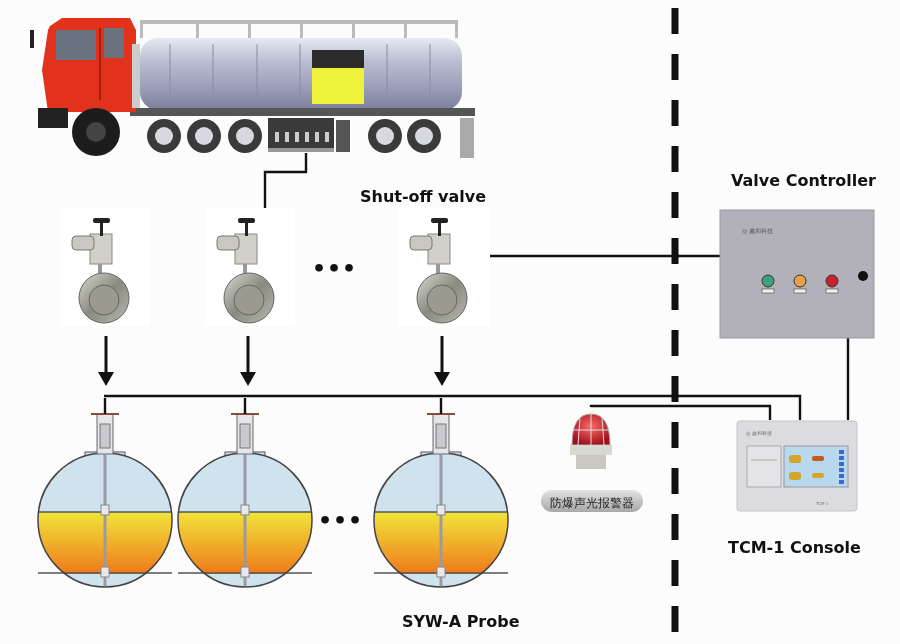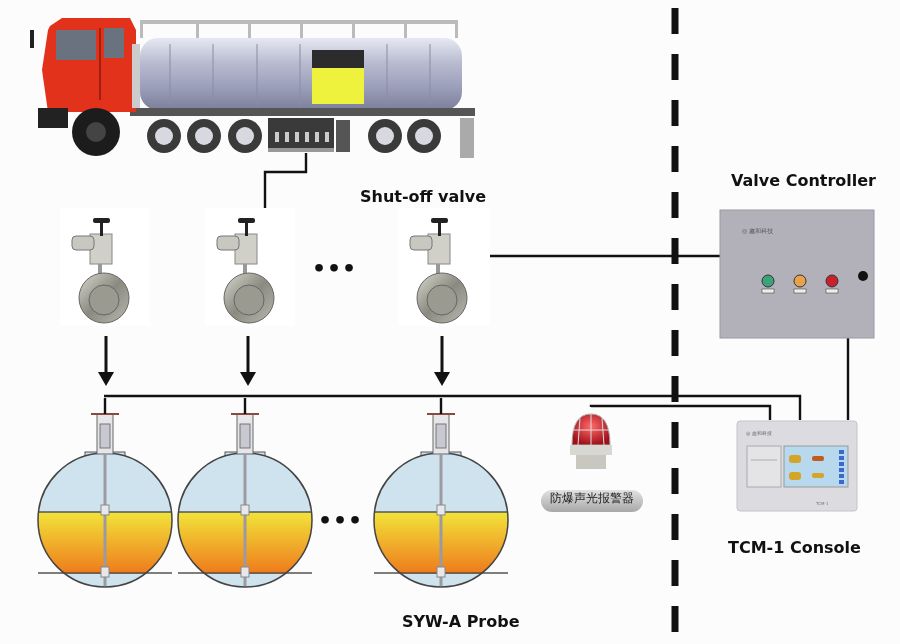--- a/index.html
+++ b/index.html
@@ -261,15 +261,15 @@
 </svg>
 
 <div class="label" style="left:312px;top:256px;font-size:22px;letter-spacing:1px;">•••</div>
 <div class="label" style="left:318px;top:508px;font-size:22px;letter-spacing:1px;">•••</div>
 
 <div class="label" style="left:360px;top:187px;">Shut-off valve</div>
 <div class="label" style="left:722px;top:171px;margin-left:9px;">Valve Controller</div>
 <div class="label" style="left:728px;top:538px;font-size:16px;">TCM-1 Console</div>
 <div class="label" style="left:402px;top:612px;">SYW-A Probe</div>
 
-<div style="position:absolute;left:541px;top:490px;width:102px;height:22px;border-radius:11px;background:linear-gradient(#e2e2e2,#a8a8a8);display:flex;align-items:flex-start;justify-content:center;">
+<div style="position:absolute;left:541px;top:490px;width:102px;height:22px;border-radius:11px;background:linear-gradient(#e2e2e2,#a8a8a8);display:flex;align-items:flex-end;justify-content:center;">
   <span style="font-family:'DejaVu Serif',serif;font-size:12px;color:#222;">防爆声光报警器</span>
 </div>
 
 </body></html>

